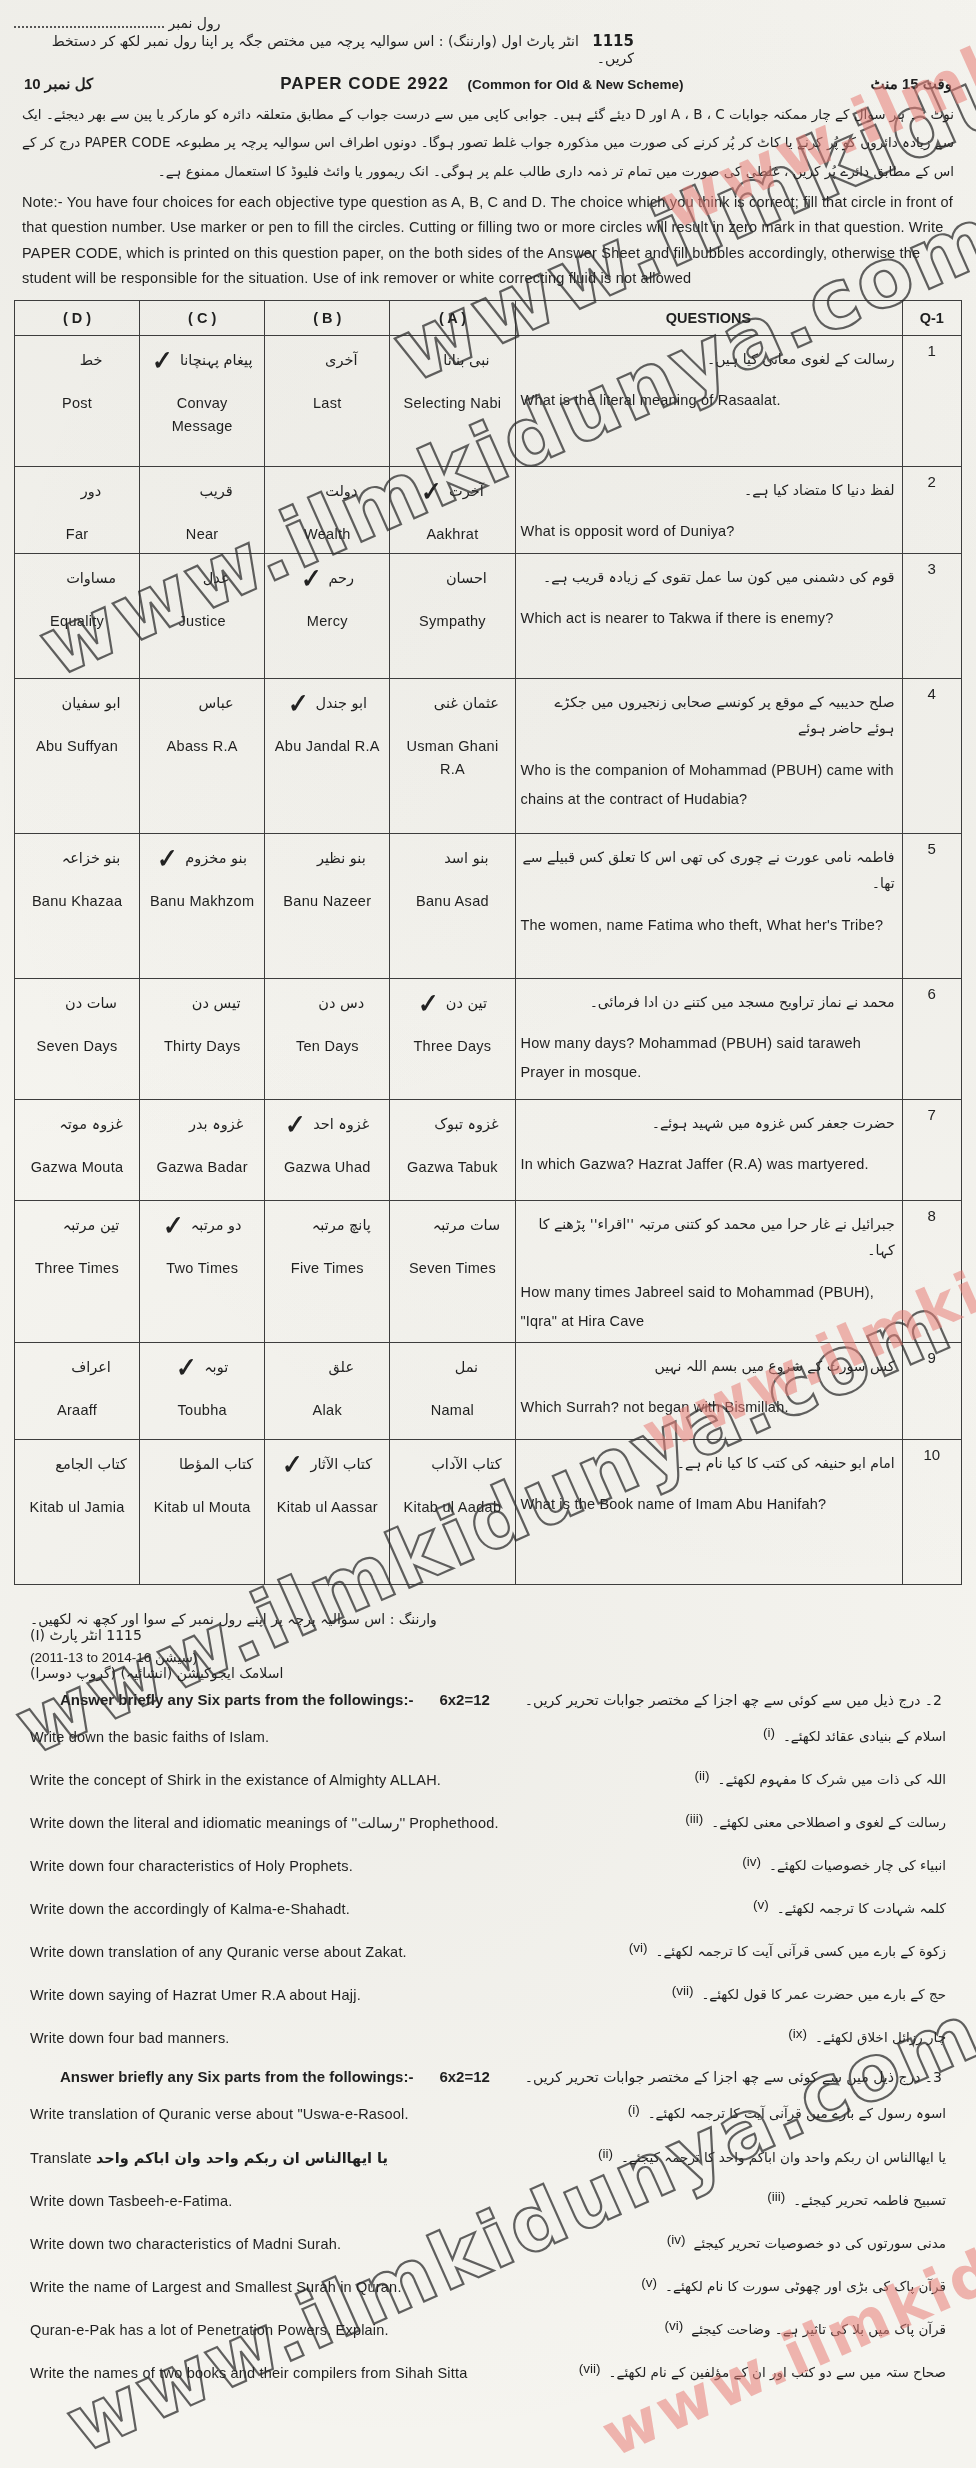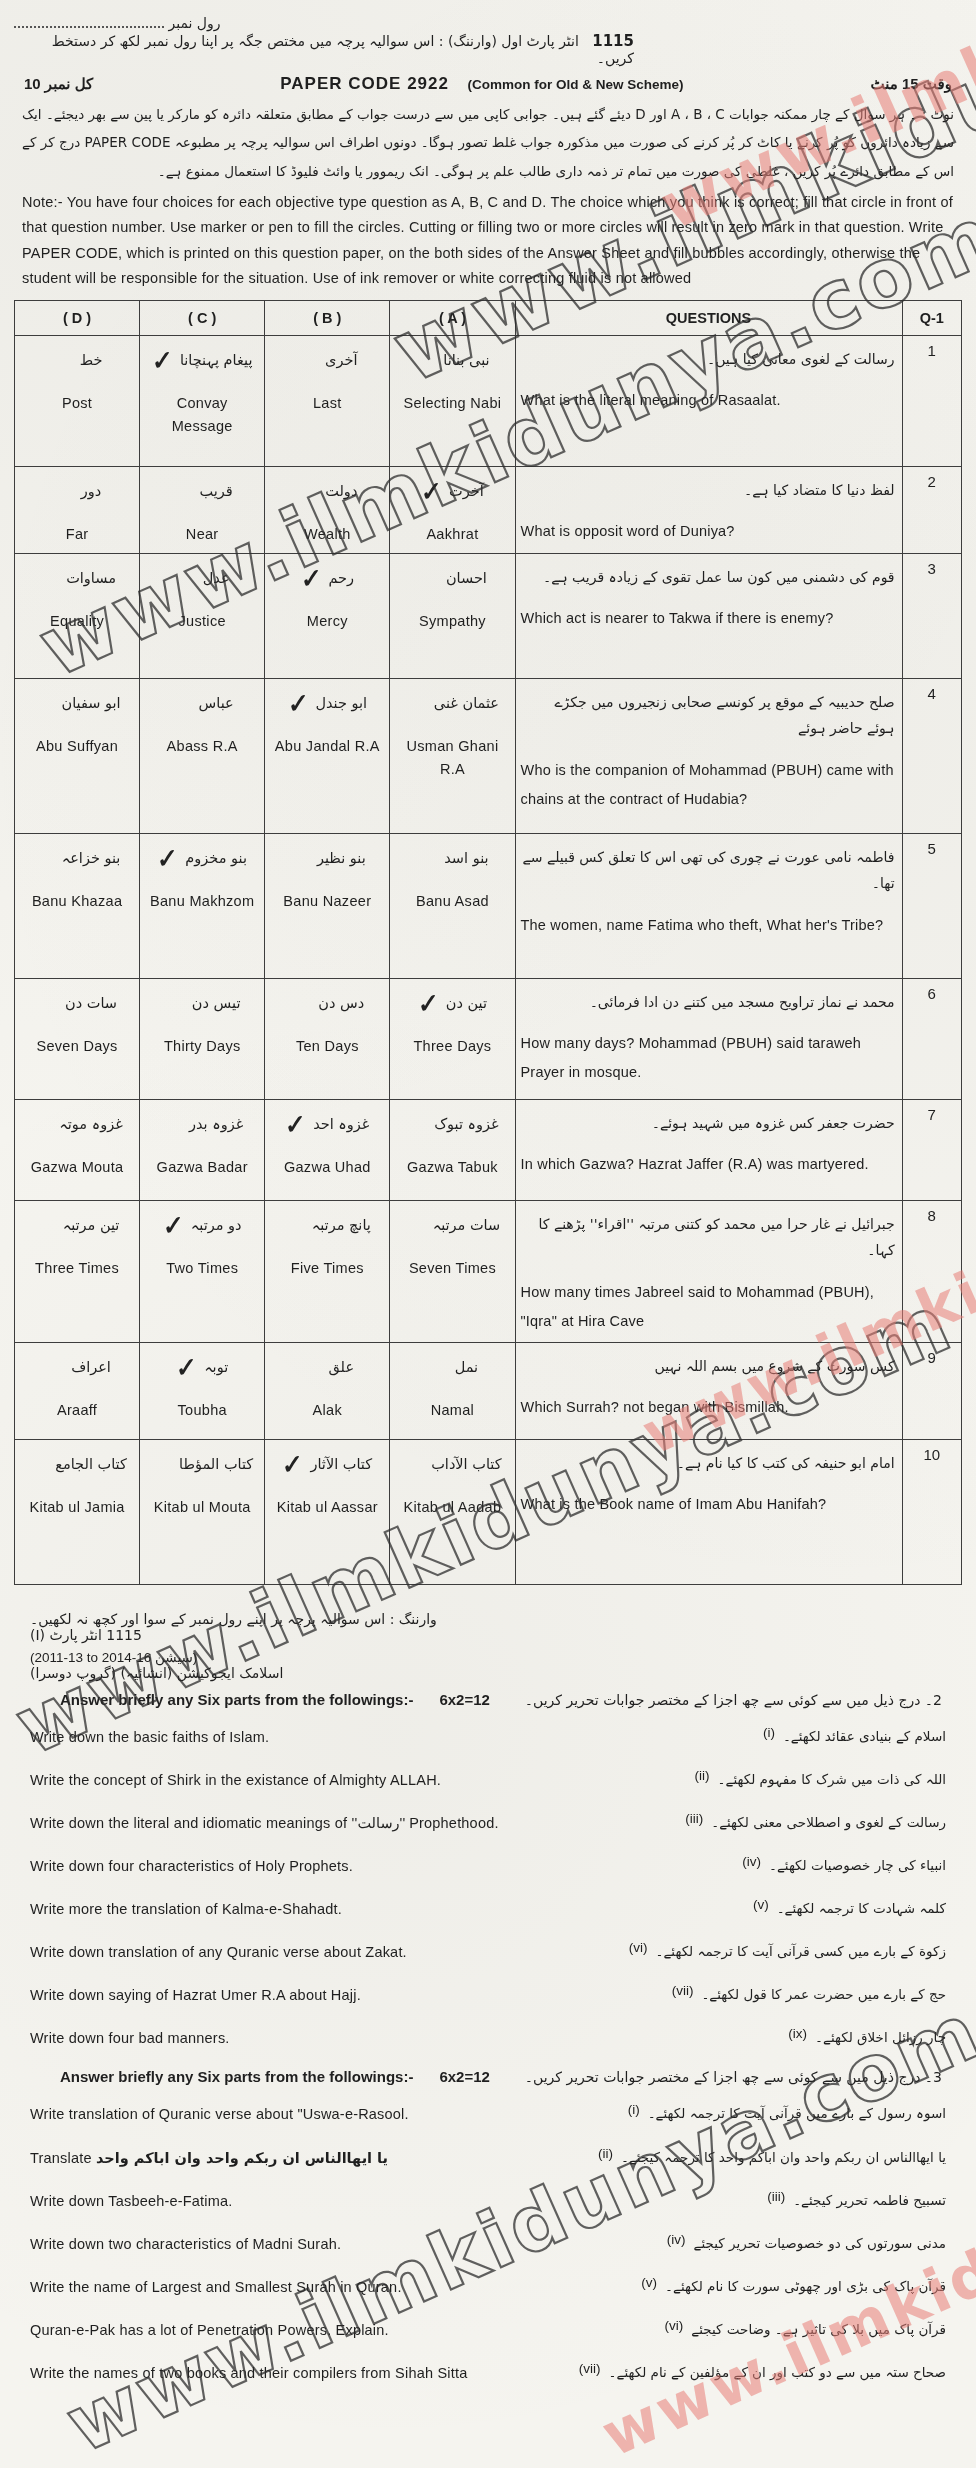--- a/index.html
+++ b/index.html
@@ -522,21 +522,21 @@
       </div>
     </div>
         <div class="item">
       <div class="it-en"><span>Write down four characteristics of Holy Prophets.</span> </div>
       <div class="it-right">
         <span class="it-ur ur">انبیاء کی چار خصوصیات لکھئے۔</span>
         <span class="it-n">(iv)</span>
       </div>
     </div>
         <div class="item">
-      <div class="it-en"><span>Write more the translation of Kalma-e-Shahadt.</span> </div>
+      <div class="it-en"><span>Write down the accordingly of Kalma-e-Shahadt.</span> </div>
       <div class="it-right">
         <span class="it-ur ur">کلمہ شہادت کا ترجمہ لکھئے۔</span>
         <span class="it-n">(v)</span>
       </div>
     </div>
         <div class="item">
       <div class="it-en"><span>Write down translation of any Quranic verse about Zakat.</span> </div>
       <div class="it-right">
         <span class="it-ur ur">زکوة کے بارے میں کسی قرآنی آیت کا ترجمہ لکھئے۔</span>
         <span class="it-n">(vi)</span>

